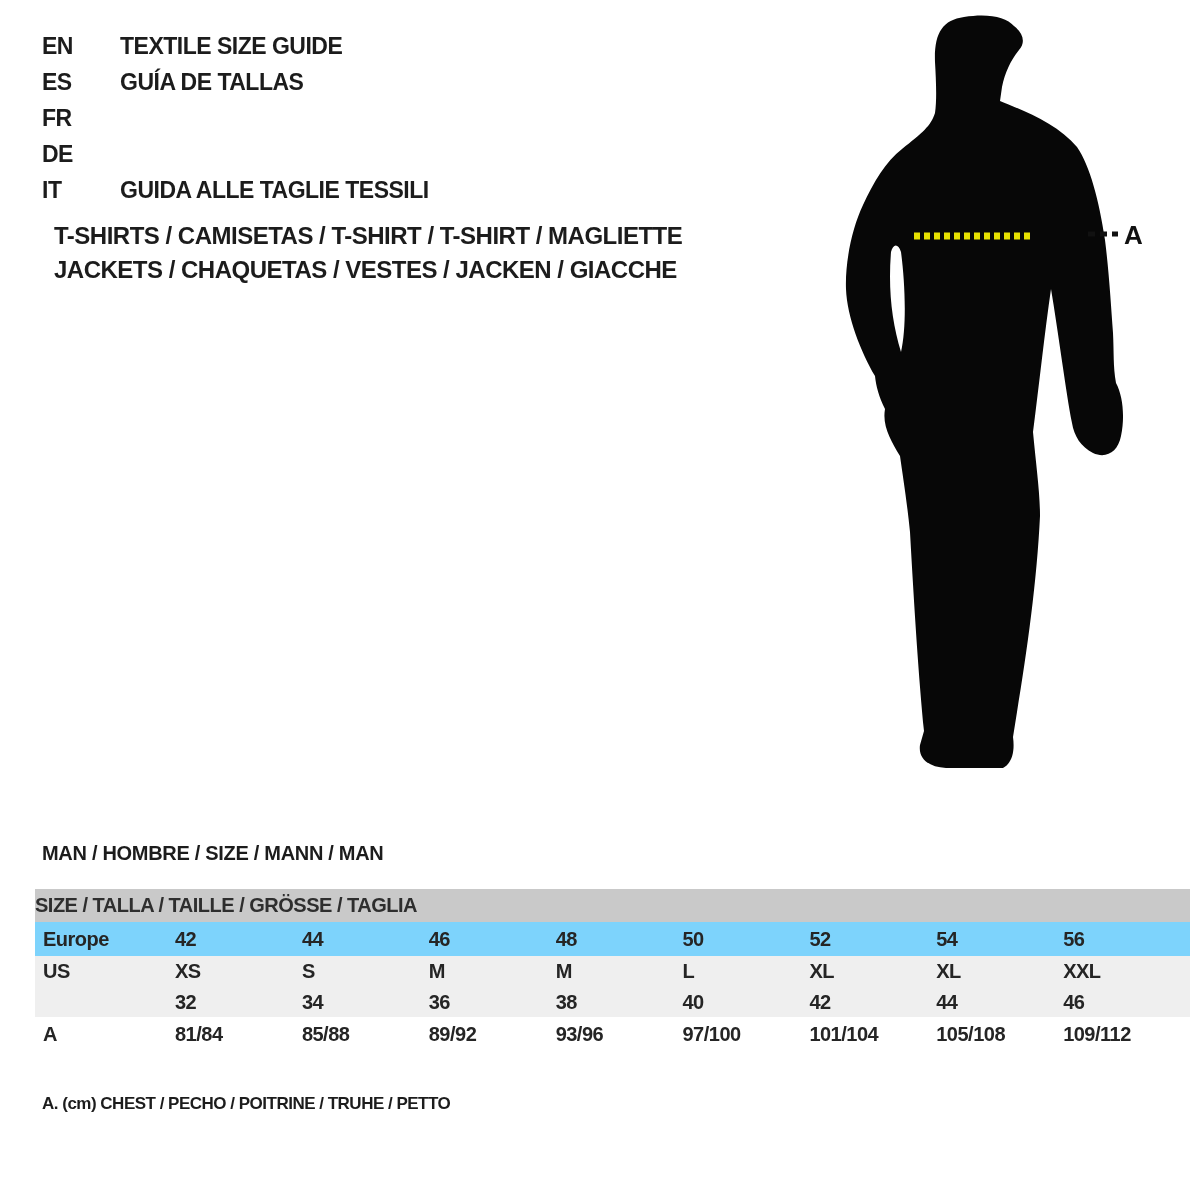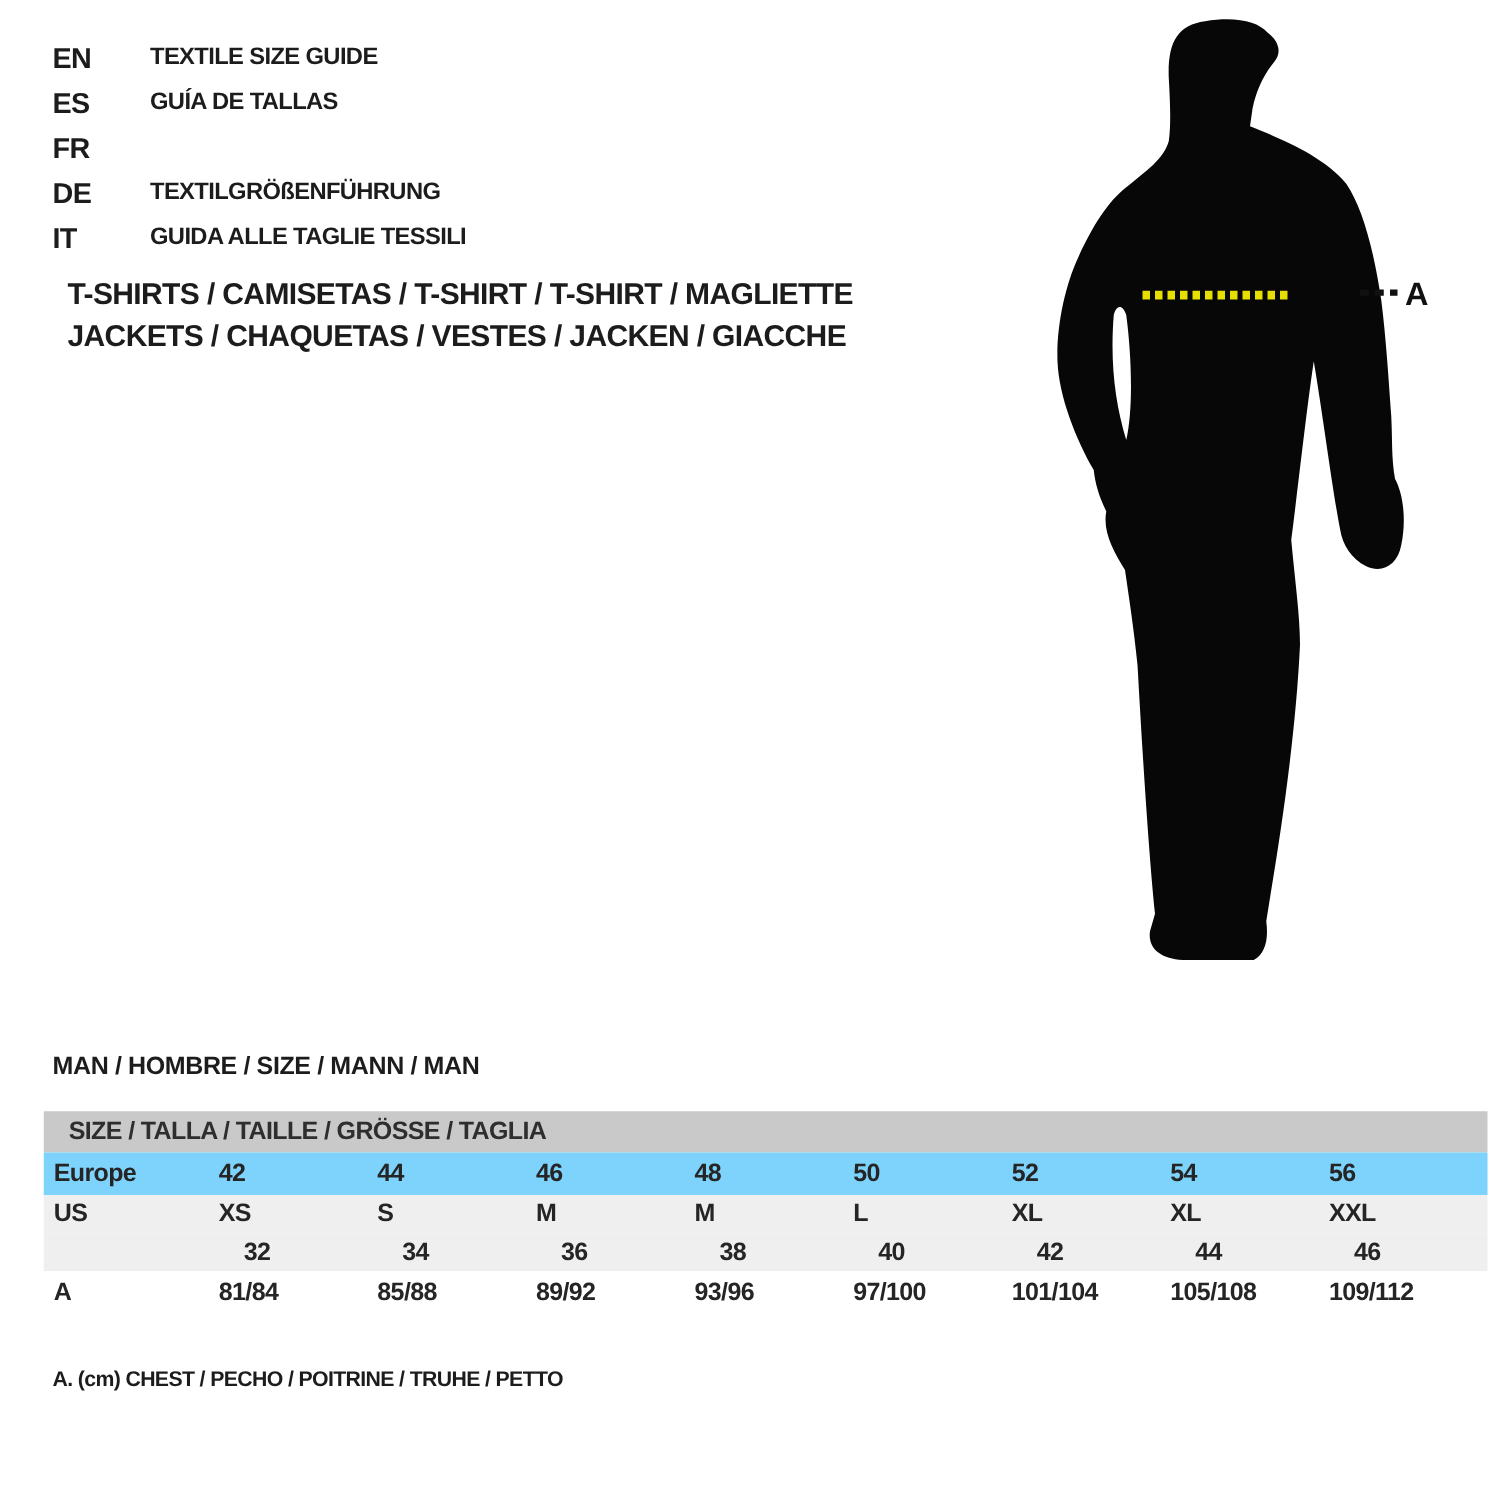--- a/index.html
+++ b/index.html
@@ -13,45 +13,45 @@
   html,body{background:#ffffff;}
   body{font-family:"Liberation Sans", sans-serif;color:var(--text);}
   .canvas{
     position:relative;width:1200px;height:1200px;background:#ffffff;overflow:hidden;text-decoration:underline;
   }
 
   
   .lang-block{position:absolute;left:42px;top:28px;}
   .lang-row{display:flex;height:36px;align-items:center;}
   .lang-code{width:78px;font-size:23px;font-weight:700;letter-spacing:-0.5px;}
-  .lang-label{font-size:19px;font-weight:700;letter-spacing:-0.5px;white-space:nowrap;}
+  .lang-label{font-size:23px;font-weight:700;letter-spacing:-0.5px;white-space:nowrap;}
 
   
   .categories{position:absolute;left:42px;top:219px;}
   .cat-line{font-size:24px;font-weight:700;letter-spacing:-0.5px;line-height:34px;white-space:nowrap;margin-left:12px;}
 
   
   .figure-wrap{position:absolute;left:830px;top:0px;width:370px;height:800px;}
   .figure-wrap svg{display:block;width:100%;height:100%;}
   .measure-a-text{font-family:"Liberation Sans", sans-serif;font-size:26px;font-weight:700;fill:#111;}
 
   
   .section-title{position:absolute;left:42px;top:842px;font-size:20px;font-weight:700;letter-spacing:-0.3px;white-space:nowrap;}
 
   
   .size-table{position:absolute;left:35px;top:889px;width:1155px;}
   .t-header{
     height:33px;background:var(--hdr-bg);
     font-size:20px;font-weight:700;letter-spacing:-0.5px;line-height:33px;
-    padding-left:20px;color:#2e2e2e;white-space:nowrap;
+    padding-left:0;color:#2e2e2e;white-space:nowrap;
   }
   .t-row{display:grid;grid-template-columns:140px repeat(8,1fr);align-items:center;}
   .t-row.row-0{height:34px;background:#7dd3fc;}
   .t-row.row-1{height:31px;background:var(--alt-bg);}
-  .t-row.row-2{height:30px;background:var(--alt-bg);gap:20px;}
+  .t-row.row-2{height:30px;background:var(--alt-bg);}
   .t-row.row-3{height:35px;background:#ffffff;}
   .t-cell{font-size:20px;font-weight:700;letter-spacing:-0.5px;color:#252525;}
   .t-label{text-align:left;padding-left:8px;}
 
   
   .footnote{position:absolute;left:42px;top:1094px;font-size:17px;font-weight:700;letter-spacing:-0.5px;white-space:nowrap;}
 </style>
 </head>
 <body>
 
@@ -64,21 +64,20 @@
       </div>
       <div class="lang-row">
         <span class="lang-code">ES</span>
         <span class="lang-label">GUÍA DE TALLAS</span>
       </div>
       <div class="lang-row">
         <span class="lang-code">FR</span>
       </div>
       <div class="lang-row">
         <span class="lang-code">DE</span>
-        <span class="lang-label">TEXTILGRÖßENFÜHRUNG</span>
       </div>
       <div class="lang-row">
         <span class="lang-code">IT</span>
         <span class="lang-label">GUIDA ALLE TAGLIE TESSILI</span>
       </div>
     </div>
 
   <div class="categories" id="catBlock">
       <div class="cat-line">T-SHIRTS / CAMISETAS / T-SHIRT / T-SHIRT / MAGLIETTE</div>
       <div class="cat-line">JACKETS / CHAQUETAS / VESTES / JACKEN / GIACCHE</div>

